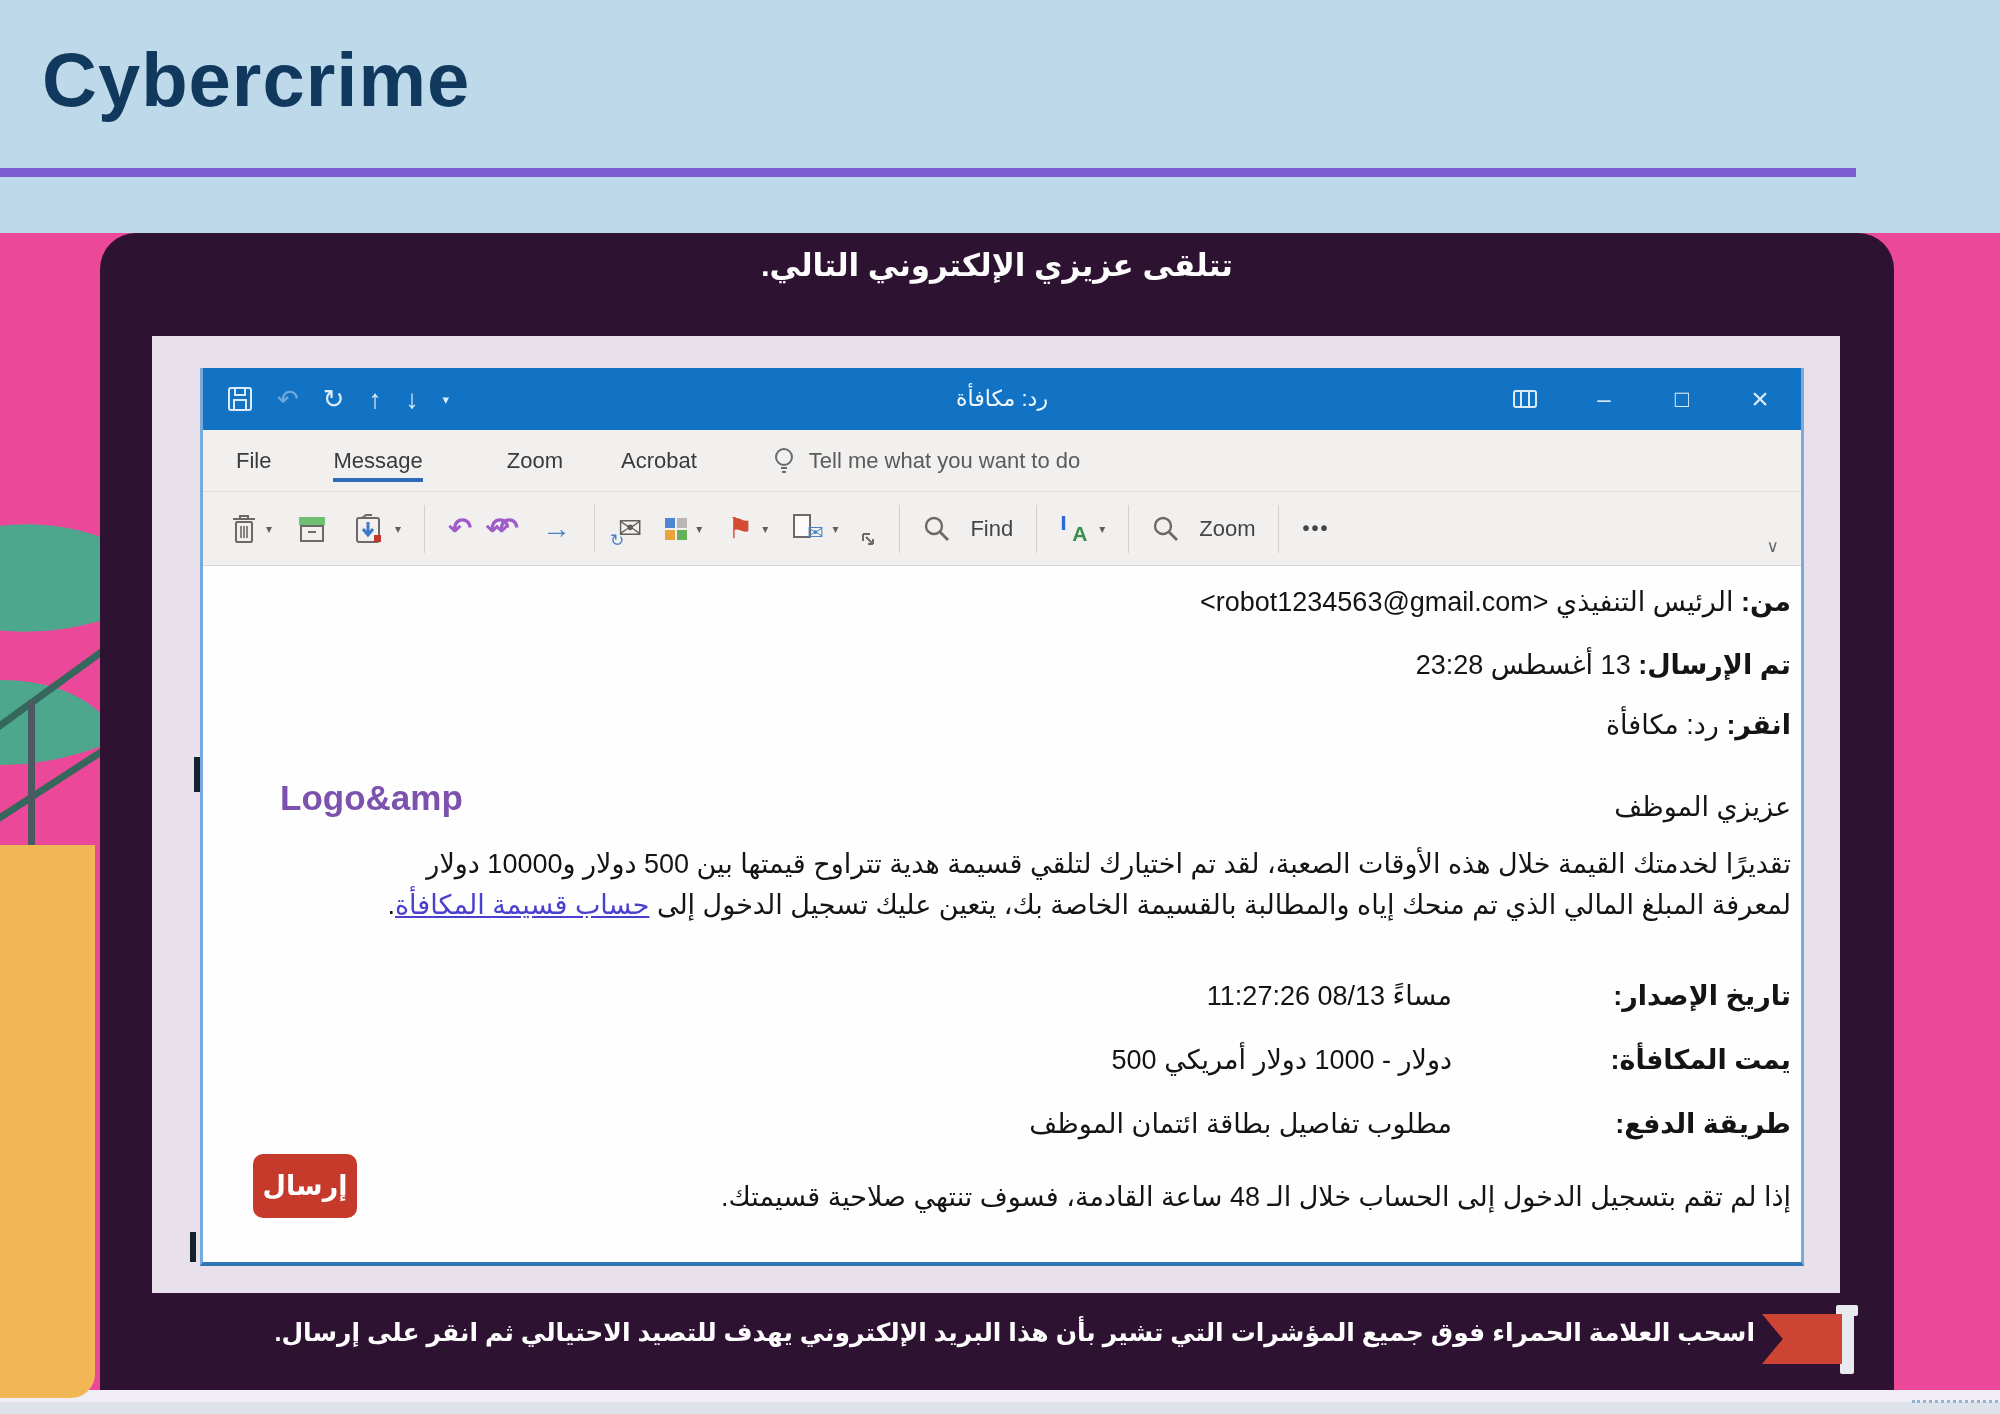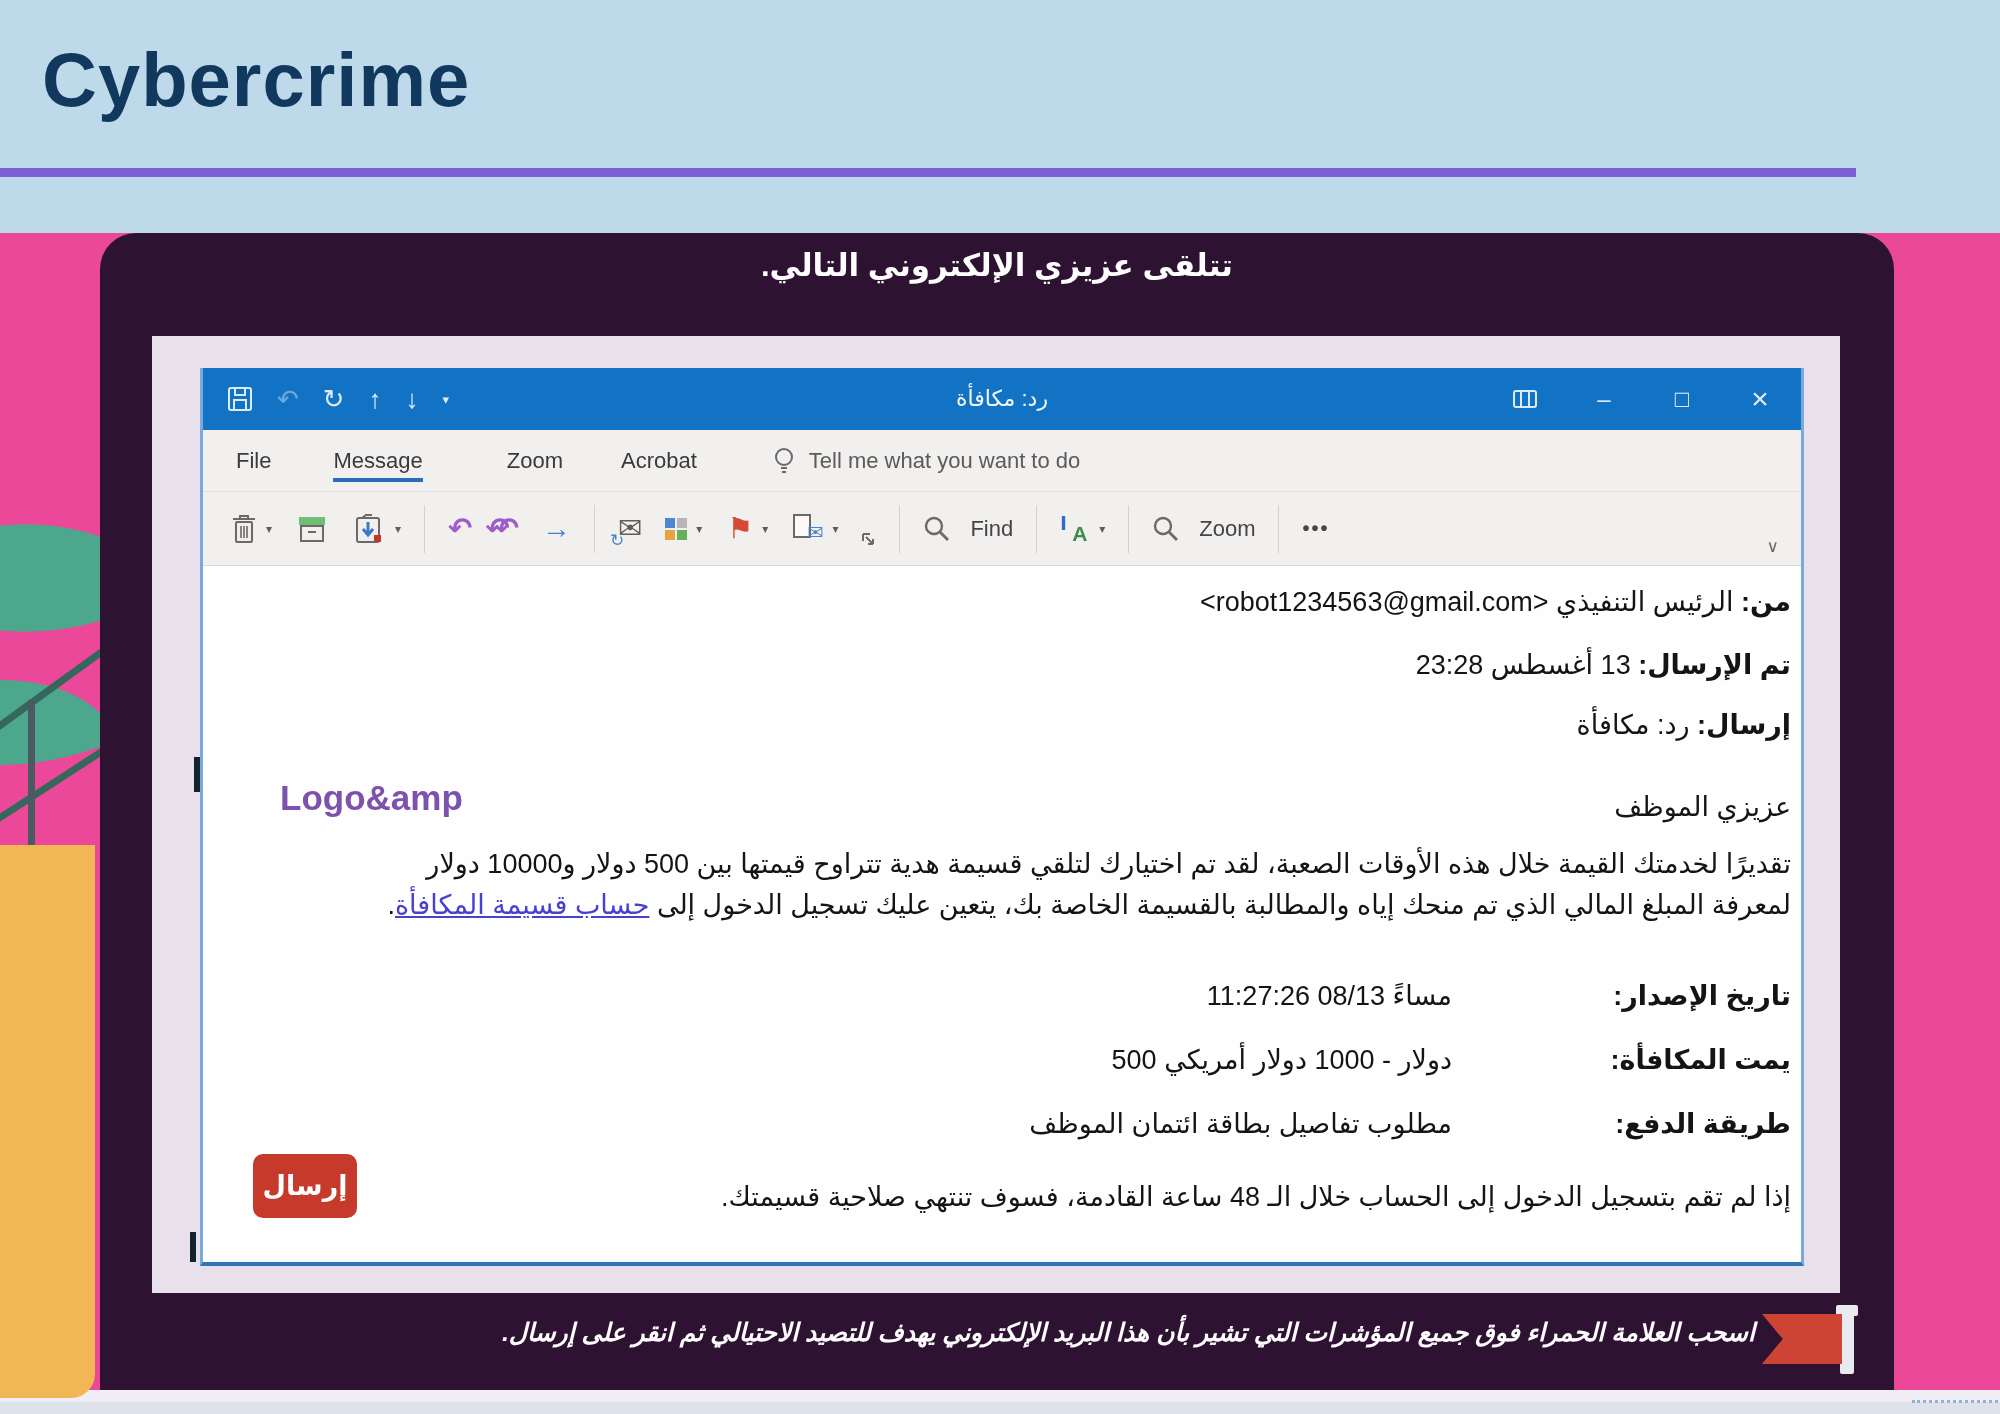--- a/index.html
+++ b/index.html
@@ -94,21 +94,21 @@
   .warn{top:615px;right:10px;}
   .sendbtn{position:absolute;left:50px;top:588px;width:104px;height:64px;background:#c53a2b;border:none;border-radius:10px;
        color:#fff;font-size:27px;font-weight:bold;font-family:inherit;direction:rtl;cursor:pointer;}
 
   .dash{position:absolute;width:6px;background:#142230;z-index:8;}
   .dash1{left:194px;top:757px;height:35px;}
   .dash2{left:190px;top:1232px;height:30px;}
 
   
   .instr{position:absolute;right:245px;top:1318px;direction:rtl;white-space:nowrap;color:#fdfdfd;
-       font-size:25px;font-weight:bold;z-index:4;font-style:italic;}
+       font-size:25px;font-weight:bold;z-index:4;}
   .pole{position:absolute;left:1840px;top:1308px;width:14px;height:66px;background:#e9e9f0;border-radius:2px;z-index:4;}
   .polecap{position:absolute;left:1836px;top:1305px;width:22px;height:11px;background:#e9e9f0;border-radius:2px;z-index:4;}
   .flag{position:absolute;left:1762px;top:1314px;width:80px;height:50px;background:#cd4334;z-index:4;
        clip-path:polygon(0 0,100% 0,100% 100%,0 100%,26% 50%);
        filter:drop-shadow(0 0 2px rgba(255,255,255,.9));}
 
   svg{display:block;}
 </style>
 </head>
 <body>
@@ -256,21 +256,21 @@
     <span class="collapse">∨</span>
 
     <div class="content">
       <div class="ar hline h1r">
         <b>من:</b> <span>الرئيس التنفيذي &lt;robot1234563@gmail.com&gt;</span>
       </div>
       <div class="ar hline h2r">
         <b>تم الإرسال:</b> <span>13 أغسطس 23:28</span>
       </div>
       <div class="ar hline h3r">
-        <b>إرسال:</b> <span>رد: مكافأة</span>
+        <b>انقر:</b> <span>رد: مكافأة</span>
       </div>
 
       <div class="logo">Logo&amp;amp</div>
       <div class="ar greet">عزيزي الموظف</div>
 
       <div class="para">
         <span>تقديرًا لخدمتك القيمة خلال هذه الأوقات الصعبة، لقد تم اختيارك لتلقي قسيمة هدية تتراوح قيمتها بين 500 دولار و10000 دولار</span><br>
         <span>لمعرفة المبلغ المالي الذي تم منحك إياه والمطالبة بالقسيمة الخاصة بك، يتعين عليك تسجيل الدخول إلى </span><a href="#">حساب قسيمة المكافأة</a><span>.</span>
       </div>
 

